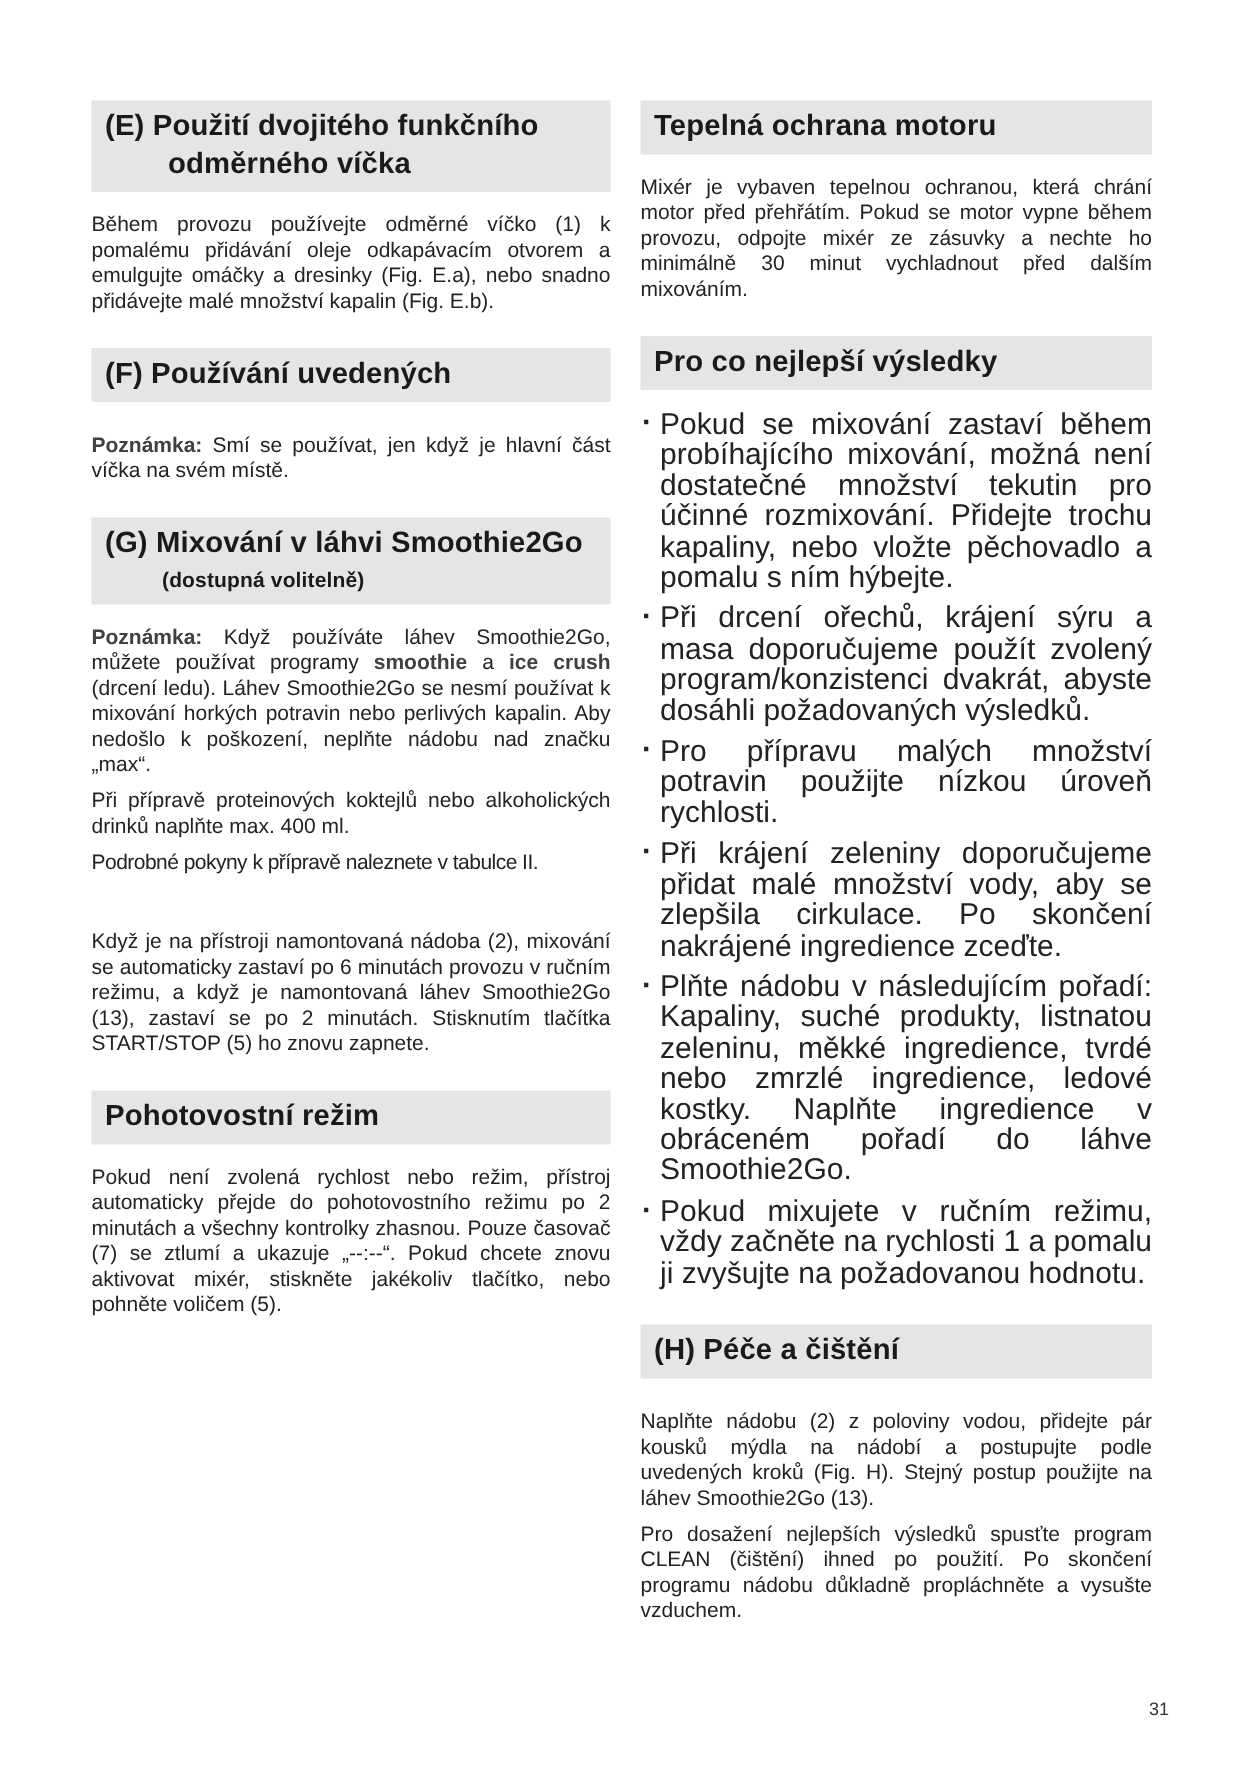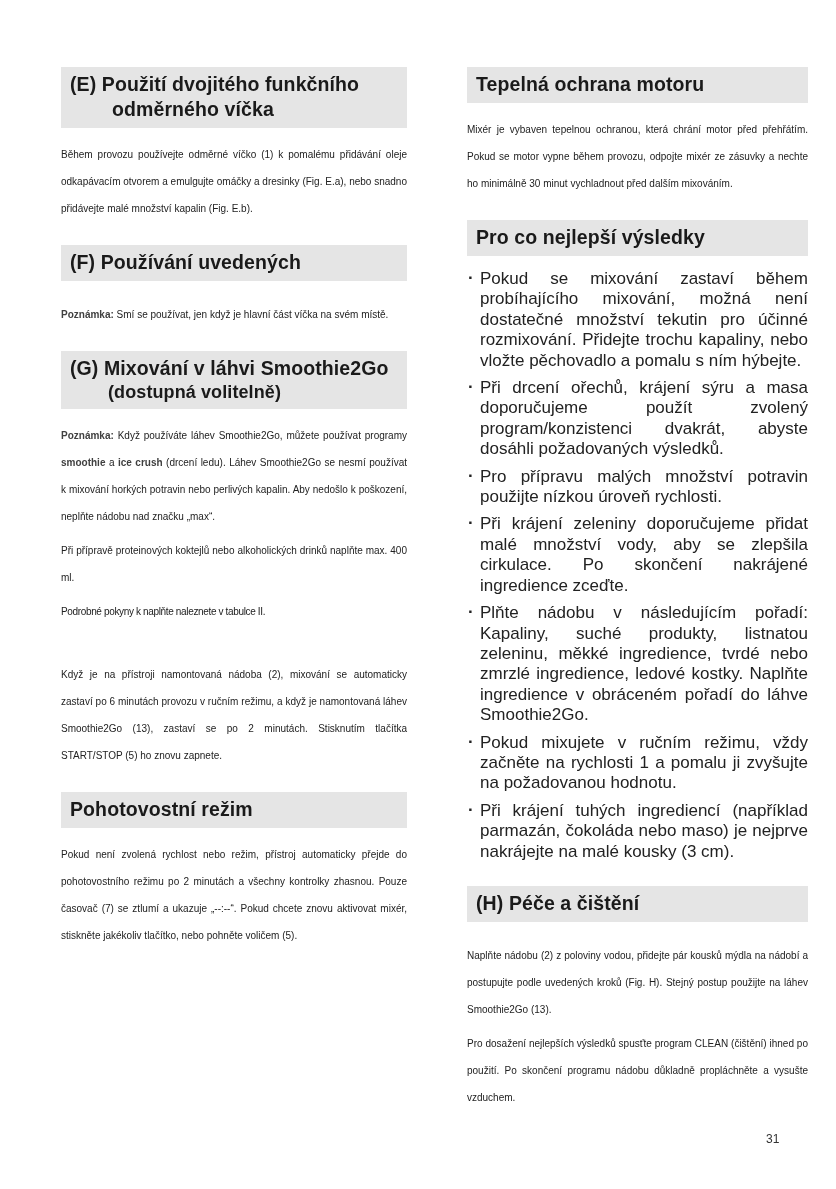--- a/index.html
+++ b/index.html
@@ -2,44 +2,44 @@
 <html><head>
 <meta charset="utf-8">
 <style>
   html, body { margin: 0; padding: 0; background: #ffffff; }
   body {
     width: 836px; height: 1189px; position: relative; overflow: hidden;
     font-family: "Liberation Sans", sans-serif; color: #1e1e1e;
   }
   .col { position: absolute; top: 67px; }
   .col-left { left: 61px; width: 346px; }
-  .col-right { left: 427px; width: 341px; margin-left: 40px; }
+  .col-right { left: 427px; width: 341px; }
 
   .hbox {
     background: #e5e5e5;
     padding: 5px 8px 6px 9px;
     font-weight: bold; font-size: 19.5px; line-height: 25px;
     color: #1a1a1a; letter-spacing: 0.1px;
   }
   .hbox .indent { padding-left: 42px; display: block; }
-  .hbox .sub { display: block; padding-left: 38px; font-size: 18px; line-height: 22px; }
+  .hbox .sub { display: block; padding-left: 38px; font-size: 14px; line-height: 22px; }
 
   .p {
-    font-size: 10px; line-height: 27px; text-align: justify;
+    font-size: 14px; line-height: 17px; text-align: justify;
     margin: 0; color: #222;
   }
   .p b { color: #404040; }
   .gap-h { height: 13px; }
   .gap-p { height: 7px; }
   .gap-s { height: 23px; }
 
   ul.bullets { list-style: none; margin: 0; padding: 0; }
   ul.bullets li {
     position: relative; padding-left: 13px;
-    font-size: 17px; line-height: 20.4px; text-align: justify; color: #222;
+    font-size: 20px; line-height: 20.4px; text-align: justify; color: #222;
     margin-bottom: 7px;
   }
   ul.bullets li::before {
     content: "·"; position: absolute; left: 1px; top: -1px; font-weight: bold;
   }
   .page-num {
     position: absolute; left: 766px; top: 1132px; font-size: 12px; color: #333;
   }
 </style>
 </head>
@@ -63,21 +63,21 @@
   <div class="gap-s"></div>
   <div class="hbox">
     <span>(G) Mixování v láhvi Smoothie2Go</span>
     <span class="sub">(dostupná volitelně)</span>
   </div>
   <div class="gap-h"></div>
   <p class="p"><b>Poznámka:</b><span> Když používáte láhev Smoothie2Go, můžete používat programy </span><b>smoothie</b><span> a </span><b>ice crush</b><span> (drcení ledu). Láhev Smoothie2Go se nesmí používat k mixování horkých potravin nebo perlivých kapalin. Aby nedošlo k poškození, neplňte nádobu nad značku „max“.</span></p>
   <div class="gap-p"></div>
   <p class="p">Při přípravě proteinových koktejlů nebo alkoholických drinků naplňte max. 400 ml.</p>
   <div class="gap-p"></div>
-  <p class="p" style="letter-spacing:-0.35px;">Podrobné pokyny k naplňte naleznete v tabulce II.</p>
+  <p class="p" style="letter-spacing:-0.35px;">Podrobné pokyny k přípravě naleznete v tabulce II.</p>
 
   <div class="gap-s"></div>
   <div class="gap-h"></div>
   <p class="p">Když je na přístroji namontovaná nádoba (2), mixování se automaticky zastaví po 6 minutách provozu v ručním režimu, a když je namontovaná láhev Smoothie2Go (13), zastaví se po 2 minutách. Stisknutím tlačítka START/STOP (5) ho znovu zapnete.</p>
 
   <div class="gap-s"></div>
   <div class="hbox">Pohotovostní režim</div>
   <div class="gap-h"></div>
   <p class="p">Pokud není zvolená rychlost nebo režim, přístroj automaticky přejde do pohotovostního režimu po 2 minutách a všechny kontrolky zhasnou. Pouze časovač (7) se ztlumí a ukazuje „--:--“. Pokud chcete znovu aktivovat mixér, stiskněte jakékoliv tlačítko, nebo pohněte voličem (5).</p>
 </div>
@@ -91,21 +91,20 @@
   <div class="gap-s"></div>
   <div class="hbox">Pro co nejlepší výsledky</div>
   <div class="gap-h"></div>
   <ul class="bullets">
     <li>Pokud se mixování zastaví během probíhajícího mixování, možná není dostatečné množství tekutin pro účinné rozmixování. Přidejte trochu kapaliny, nebo vložte pěchovadlo a pomalu s ním hýbejte.</li>
     <li>Při drcení ořechů, krájení sýru a masa doporučujeme použít zvolený program/konzistenci dvakrát, abyste dosáhli požadovaných výsledků.</li>
     <li>Pro přípravu malých množství potravin použijte nízkou úroveň rychlosti.</li>
     <li>Při krájení zeleniny doporučujeme přidat malé množství vody, aby se zlepšila cirkulace. Po skončení nakrájené ingredience zceďte.</li>
     <li>Plňte nádobu v následujícím pořadí: Kapaliny, suché produkty, listnatou zeleninu, měkké ingredience, tvrdé nebo zmrzlé ingredience, ledové kostky. Naplňte ingredience v obráceném pořadí do láhve Smoothie2Go.</li>
     <li>Pokud mixujete v ručním režimu, vždy začněte na rychlosti 1 a pomalu ji zvyšujte na požadovanou hodnotu.</li>
-    <li>Při krájení tuhých ingrediencí (například parmazán, čokoláda nebo maso) je nejprve nakrájejte na malé kousky (3 cm).</li>
   </ul>
 
   <div class="gap-s" style="height:17px;"></div>
   <div class="hbox">(H) Péče a čištění</div>
   <div class="gap-h"></div>
   <div class="gap-p"></div>
   <p class="p">Naplňte nádobu (2) z poloviny vodou, přidejte pár kousků mýdla na nádobí a postupujte podle uvedených kroků (Fig. H). Stejný postup použijte na láhev Smoothie2Go (13).</p>
   <div class="gap-p"></div>
   <p class="p">Pro dosažení nejlepších výsledků spusťte program CLEAN (čištění) ihned po použití. Po skončení programu nádobu důkladně propláchněte a vysušte vzduchem.</p>
 </div>

